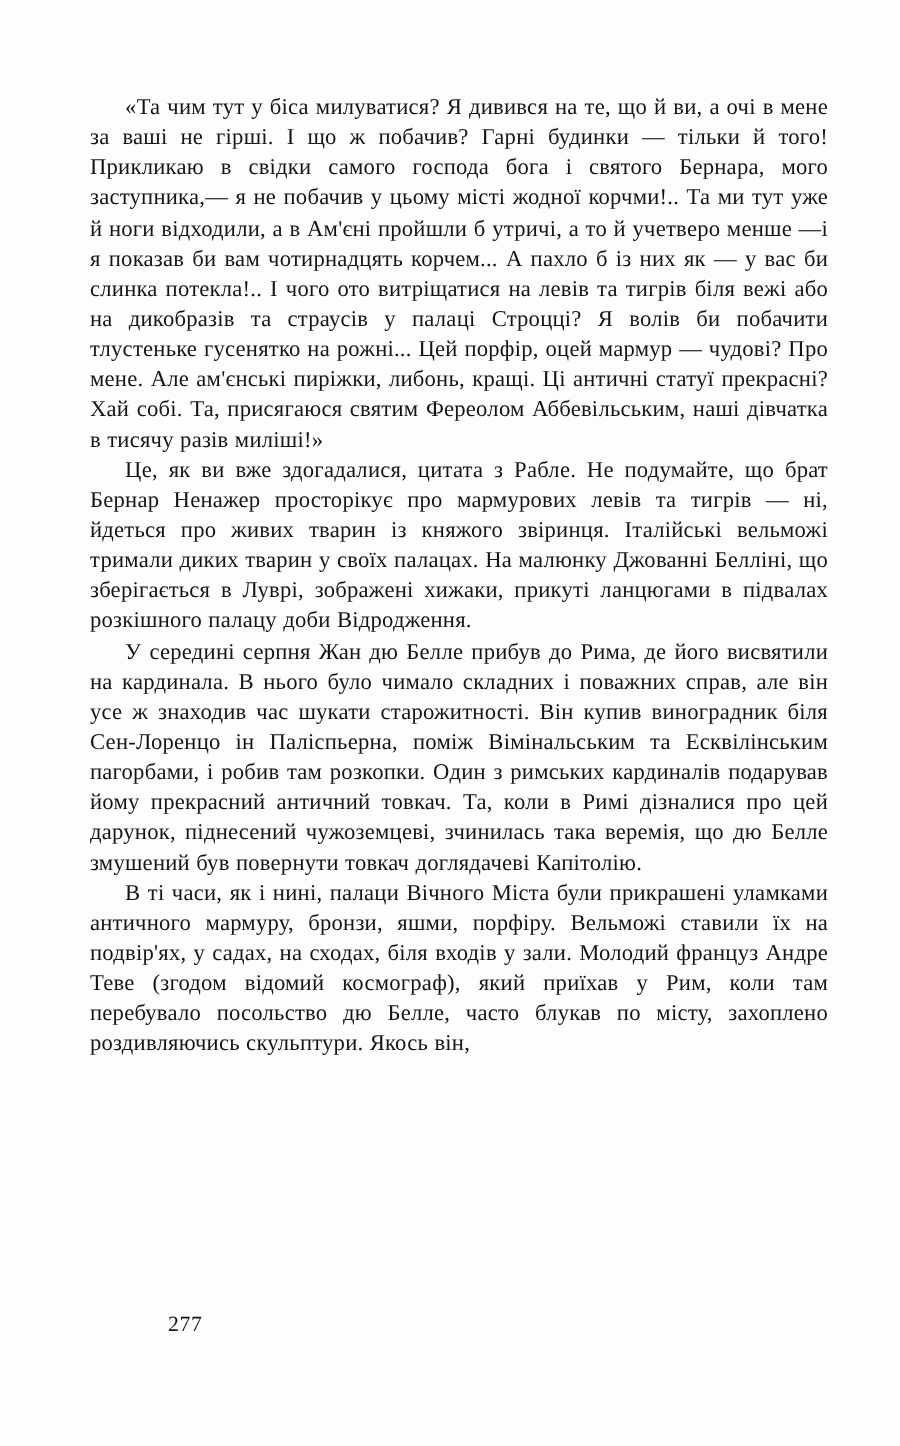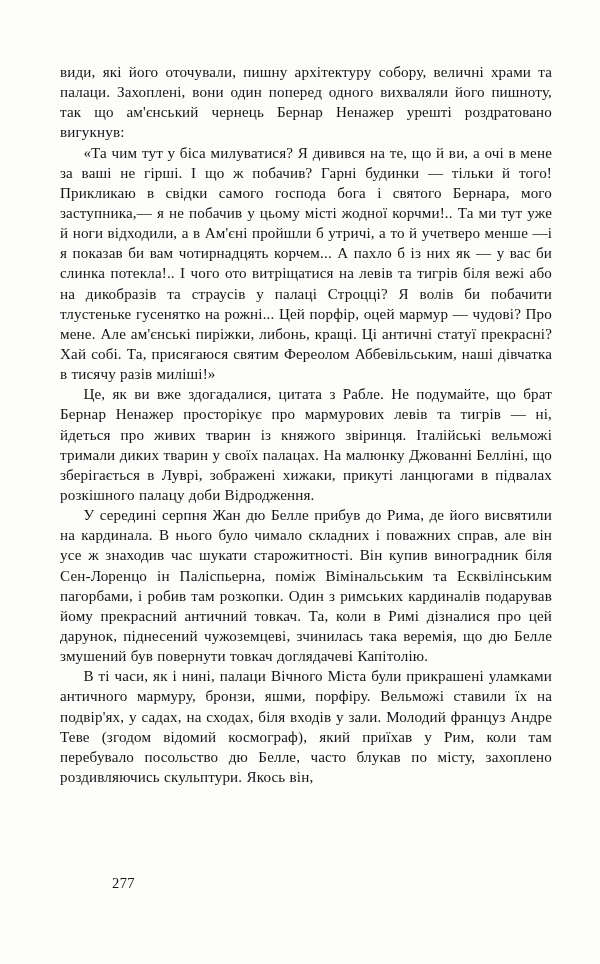--- a/index.html
+++ b/index.html
@@ -52,20 +52,19 @@
   
   .text-block, .folio {
     -webkit-font-smoothing: antialiased;
   }
 </style>
 </head>
 <body>
 
 <div class="page">
   <div class="text-block">
-    <p class="para first">види, які його оточували, пишну архітектуру собору, величні храми та палаци. Захоплені, вони один поперед одного вихваляли його пишноту, так що ам'єнський чернець Бернар Ненажер урешті роздратовано вигукнув:</p>
     <p class="para">«Та чим тут у біса милуватися? Я дивився на те, що й ви, а очі в мене за ваші не гірші. І що ж побачив? Гарні будинки — тільки й того! Прикликаю в свідки самого господа бога і святого Бернара, мого заступника,— я не побачив у цьому місті жодної корчми!.. Та ми тут уже й ноги відходили, а в Ам'єні пройшли б утричі, а то й учетверо менше —і я показав би вам чотирнадцять корчем... А пахло б із них як — у вас би слинка потекла!.. І чого ото витріщатися на левів та тигрів біля вежі або на дикобразів та страусів у палаці Строцці? Я волів би побачити тлустеньке гусенятко на рожні... Цей порфір, оцей мармур — чудові? Про мене. Але ам'єнські пиріжки, либонь, кращі. Ці античні статуї прекрасні? Хай собі. Та, присягаюся святим Фереолом Аббевільським, наші дівчатка в тисячу разів миліші!»</p>
     <p class="para">Це, як ви вже здогадалися, цитата з Рабле. Не подумайте, що брат Бернар Ненажер просторікує про мармурових левів та тигрів — ні, йдеться про живих тварин із княжого звіринця. Італійські вельможі тримали диких тварин у своїх палацах. На малюнку Джованні Белліні, що зберігається в Луврі, зображені хижаки, прикуті ланцюгами в підвалах розкішного палацу доби Відродження.</p>
     <p class="para">У середині серпня Жан дю Белле прибув до Рима, де його висвятили на кардинала. В нього було чимало складних і поважних справ, але він усе ж знаходив час шукати старожитності. Він купив виноградник біля Сен-Лоренцо ін Паліспьерна, поміж Вімінальським та Есквілінським пагорбами, і робив там розкопки. Один з римських кардиналів подарував йому прекрасний античний товкач. Та, коли в Римі дізналися про цей дарунок, піднесений чужоземцеві, зчинилась така веремія, що дю Белле змушений був повернути товкач доглядачеві Капітолію.</p>
     <p class="para">В ті часи, як і нині, палаци Вічного Міста були прикрашені уламками античного мармуру, бронзи, яшми, порфіру. Вельможі ставили їх на подвір'ях, у садах, на сходах, біля входів у зали. Молодий француз Андре Теве (згодом відомий космограф), який приїхав у Рим, коли там перебувало посольство дю Белле, часто блукав по місту, захоплено роздивляючись скульптури. Якось він,</p>
   </div>
   <div class="folio">277</div>
 </div>
 
 </body></html>

